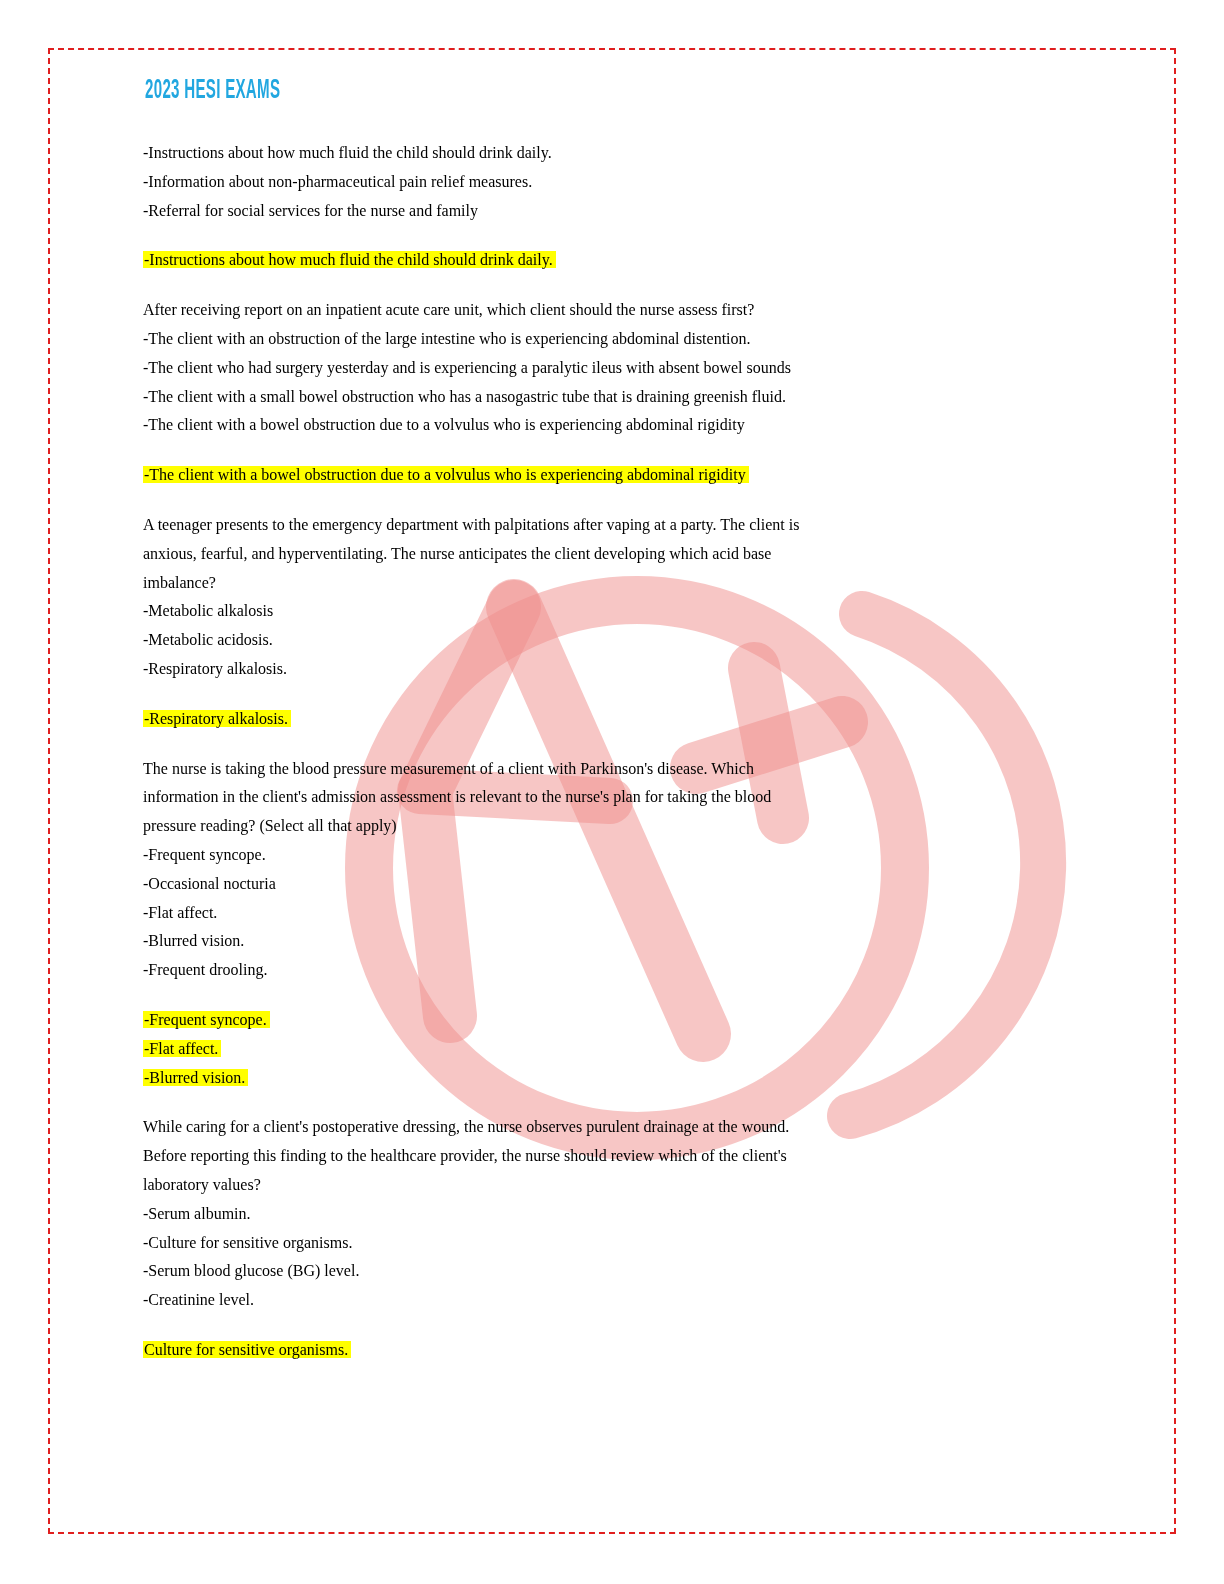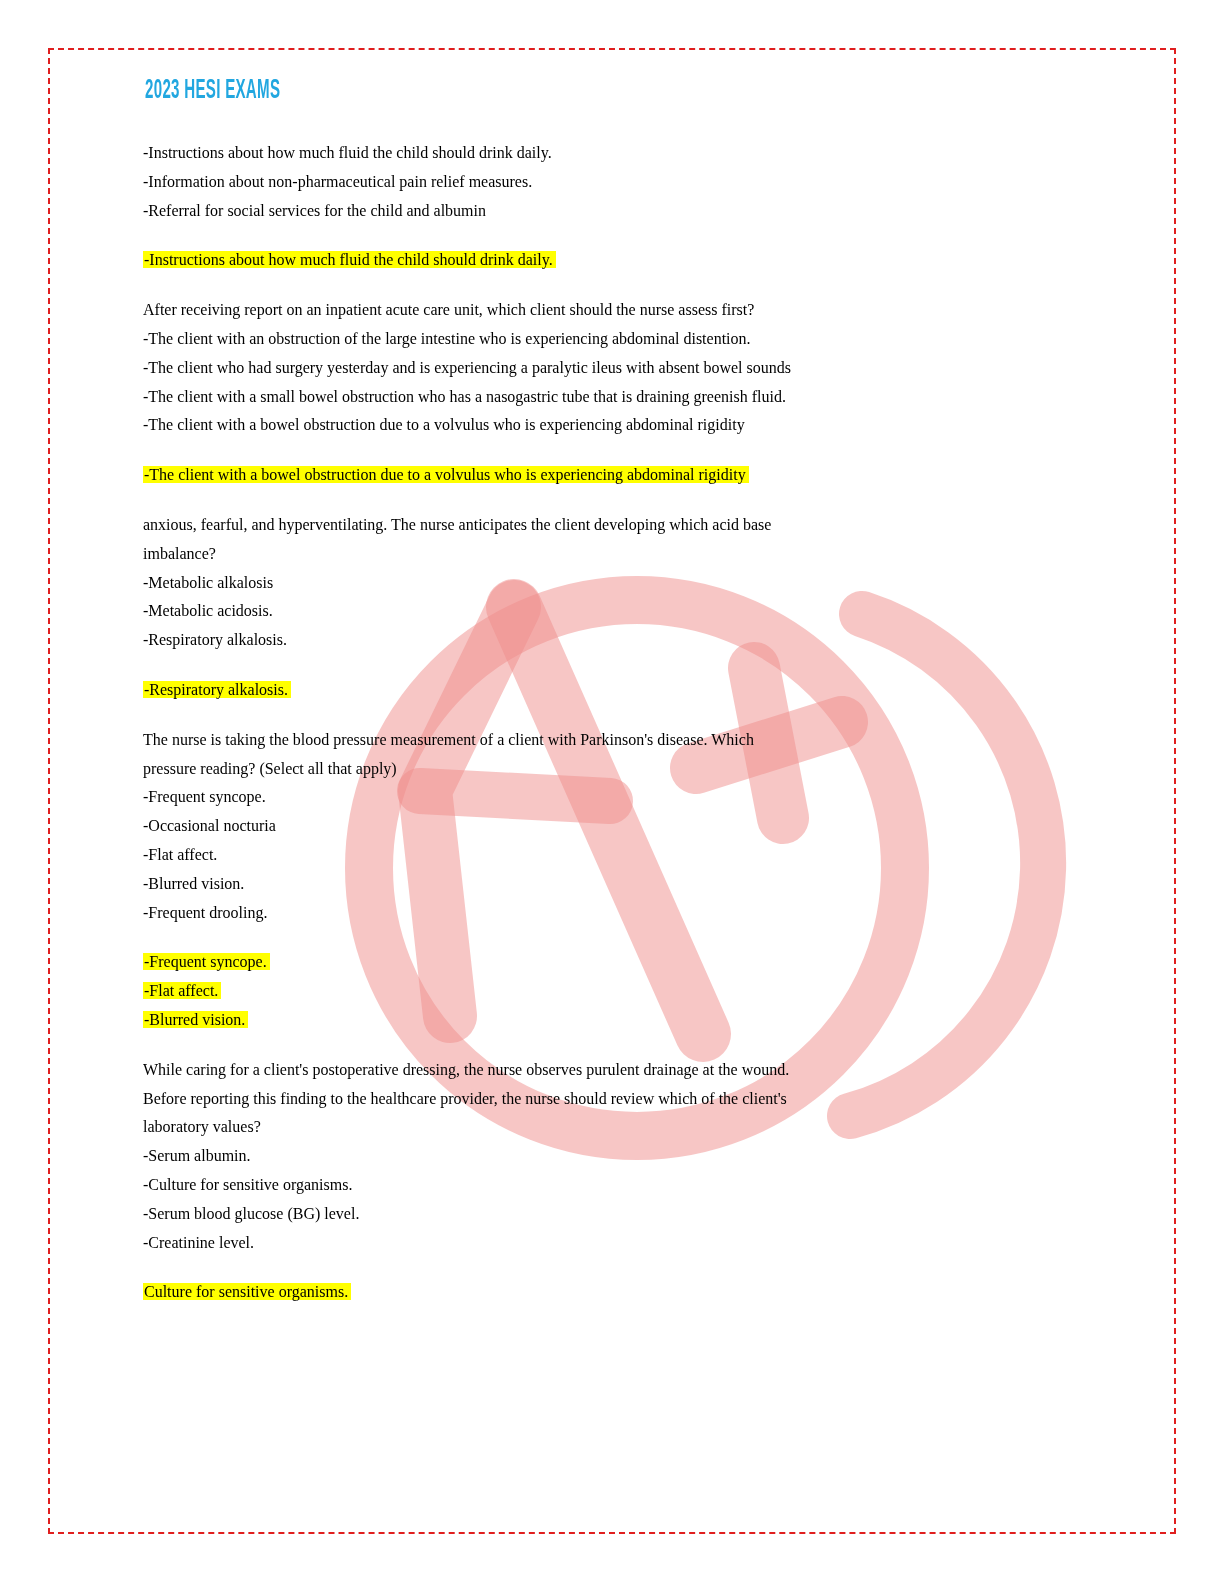--- a/index.html
+++ b/index.html
@@ -46,21 +46,21 @@
   <div class="border-frame"></div>
 
   <div class="header">2023 HESI EXAMS</div>
 
   <div class="content">
 
     <section>
       <div class="para">
         <div class="line">-Instructions about how much fluid the child should drink daily.</div>
         <div class="line">-Information about non-pharmaceutical pain relief measures.</div>
-        <div class="line">-Referral for social services for the child and albumin</div>
+        <div class="line">-Referral for social services for the nurse and family</div>
       </div>
       <div class="para">
         <div class="line"><span class="hl">-Instructions about how much fluid the child should drink daily.</span></div>
       </div>
     </section>
 
     <section>
       <div class="para">
         <div class="line">After receiving report on an inpatient acute care unit, which client should the nurse assess first?</div>
         <div class="line">-The client with an obstruction of the large intestine who is experiencing abdominal distention.</div>
@@ -68,34 +68,36 @@
         <div class="line">-The client with a small bowel obstruction who has a nasogastric tube that is draining greenish fluid.</div>
         <div class="line">-The client with a bowel obstruction due to a volvulus who is experiencing abdominal rigidity</div>
       </div>
       <div class="para">
         <div class="line"><span class="hl">-The client with a bowel obstruction due to a volvulus who is experiencing abdominal rigidity</span></div>
       </div>
     </section>
 
     <section>
       <div class="para">
+        <div class="line">A teenager presents to the emergency department with palpitations after vaping at a party. The client is</div>
         <div class="line">anxious, fearful, and hyperventilating. The nurse anticipates the client developing which acid base</div>
         <div class="line">imbalance?</div>
         <div class="line">-Metabolic alkalosis</div>
         <div class="line">-Metabolic acidosis.</div>
         <div class="line">-Respiratory alkalosis.</div>
       </div>
       <div class="para">
         <div class="line"><span class="hl">-Respiratory alkalosis.</span></div>
       </div>
     </section>
 
     <section>
       <div class="para">
         <div class="line">The nurse is taking the blood pressure measurement of a client with Parkinson's disease. Which</div>
+        <div class="line">information in the client's admission assessment is relevant to the nurse's plan for taking the blood</div>
         <div class="line">pressure reading? (Select all that apply)</div>
         <div class="line">-Frequent syncope.</div>
         <div class="line">-Occasional nocturia</div>
         <div class="line">-Flat affect.</div>
         <div class="line">-Blurred vision.</div>
         <div class="line">-Frequent drooling.</div>
       </div>
       <div class="para">
         <div class="line"><span class="hl">-Frequent syncope.</span></div>
         <div class="line"><span class="hl">-Flat affect.</span></div>

